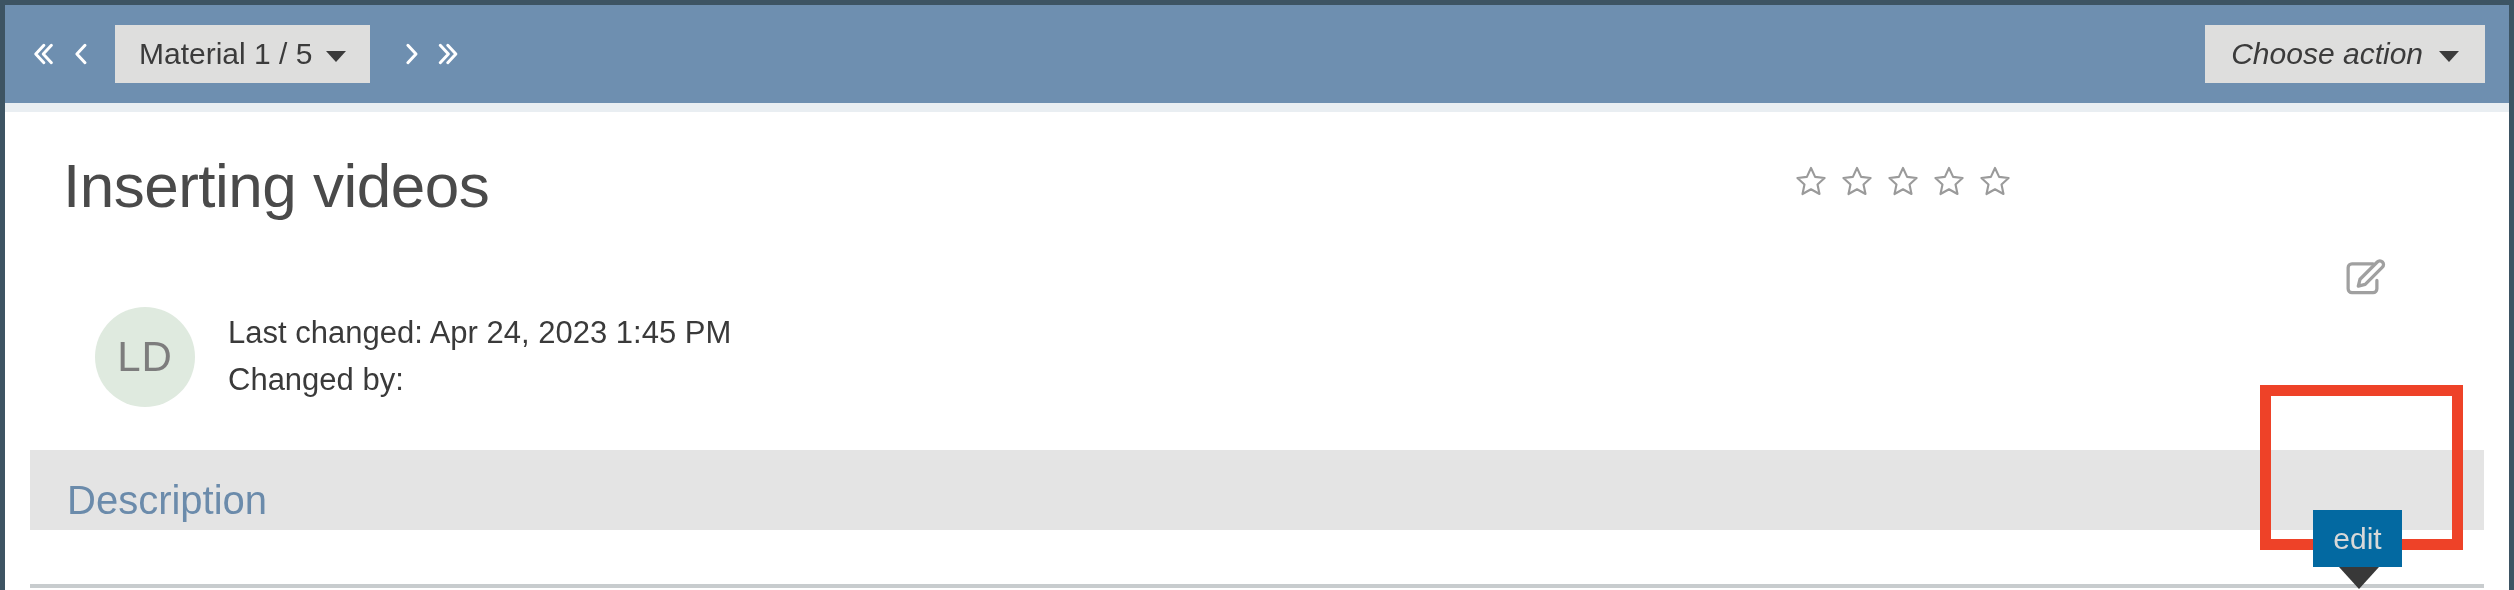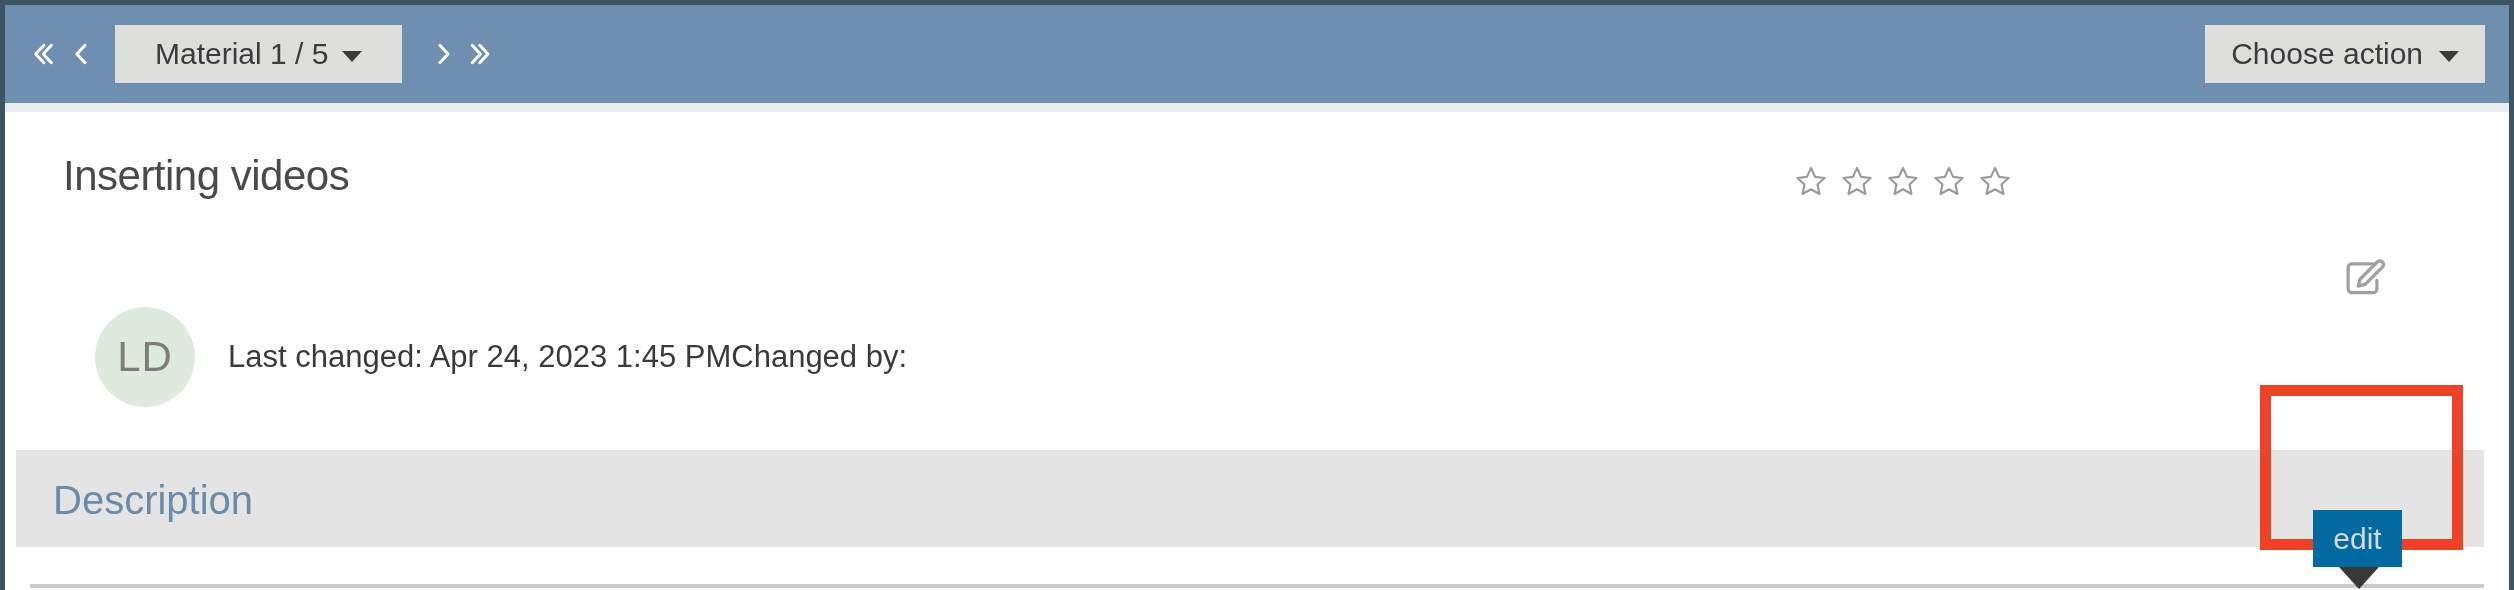--- a/index.html
+++ b/index.html
@@ -63,21 +63,21 @@
     padding: 0;
   }
   .nav-btn svg { display: block; }
 
   .material-btn {
     display: inline-flex;
     align-items: center;
     justify-content: center;
     gap: 14px;
     height: 58px;
-    padding: 0 40px;
+    padding: 0 24px;
     margin: 0 22px 0 16px;
     background: #dededd;
     color: #3b3b3b;
     border: none;
     font-family: "Liberation Sans", sans-serif;
     font-size: 30px;
     line-height: 1;
     cursor: pointer;
     white-space: nowrap;
   }
@@ -102,37 +102,38 @@
     height: 58px;
     padding: 0 26px;
     background: #dededd;
     color: #3b3b3b;
     border: none;
     font-family: "Liberation Sans", sans-serif;
     font-size: 30px;
     line-height: 1;
     cursor: pointer;
     white-space: nowrap;
+    font-style: italic;
   }
 
   
   .content {
     position: absolute;
     left: 0;
     top: 107px;
     right: 0;
     bottom: 0;
     background: #ffffff;
   }
 
   .page-title {
     position: absolute;
     left: 58px;
     top: 43px;
-    font-size: 42px;
+    font-size: 62px;
     color: #4a4a4a;
     line-height: 1;
     letter-spacing: -0.5px;
     white-space: nowrap;
   }
 
   .rating {
     position: absolute;
     left: 1789px;
     top: 52px;
@@ -166,35 +167,36 @@
     color: #7d7d7d;
     display: flex;
     align-items: center;
     justify-content: center;
     font-size: 42px;
     letter-spacing: 1px;
     flex: 0 0 auto;
   }
   .meta-lines {
     display: flex;
-    flex-direction: row;
+    flex-direction: column;
+    gap: 8px;
   }
   .meta-line {
     font-size: 31px;
     color: #3a3a3a;
     line-height: 1.25;
     white-space: nowrap;
   }
 
   .section-band {
     position: absolute;
-    left: 11px;
+    left: 25px;
     right: 25px;
     top: 338px;
-    height: 97px;
+    height: 80px;
     background: #e4e4e4;
   }
   .section-title {
     position: absolute;
     left: 37px;
     top: 30px;
     font-size: 40px;
     color: #6b8bab;
     line-height: 1;
     cursor: pointer;

